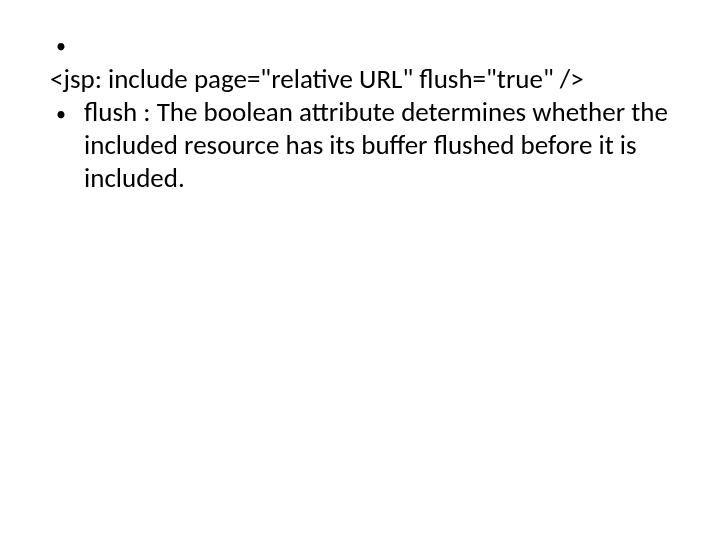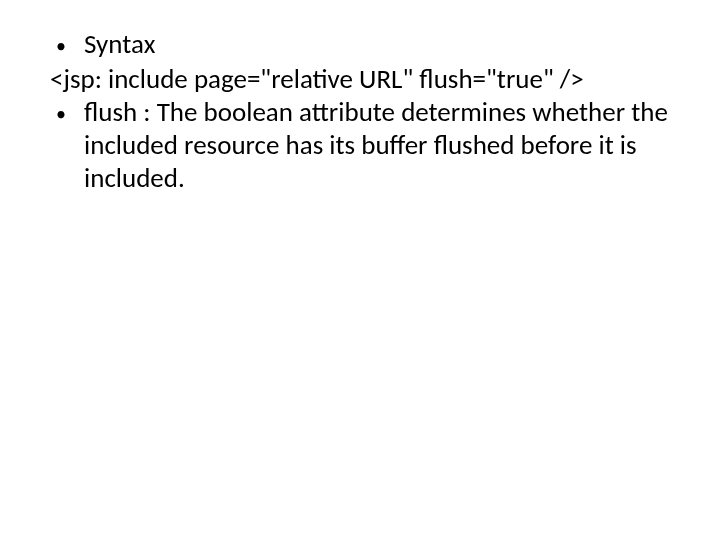--- a/index.html
+++ b/index.html
@@ -52,21 +52,20 @@
 </style>
 </head>
 <body>
 
 <div class="slide">
 
   <div class="body">
 
     <div class="bullet-row">
       <div class="bullet"><span class="bullet-dot">•</span></div>
-      <div class="bullet-text">Syntax</div>
     </div>
 
     <div class="code-line">&lt;jsp: include page="relative URL" flush="true" /&gt;</div>
 
     <div class="bullet-row">
       <div class="bullet"><span class="bullet-dot">•</span></div>
       <div class="bullet-text">flush : The boolean attribute determines whether the included resource has its buffer flushed before it is included.</div>
     </div>
 
   </div>

